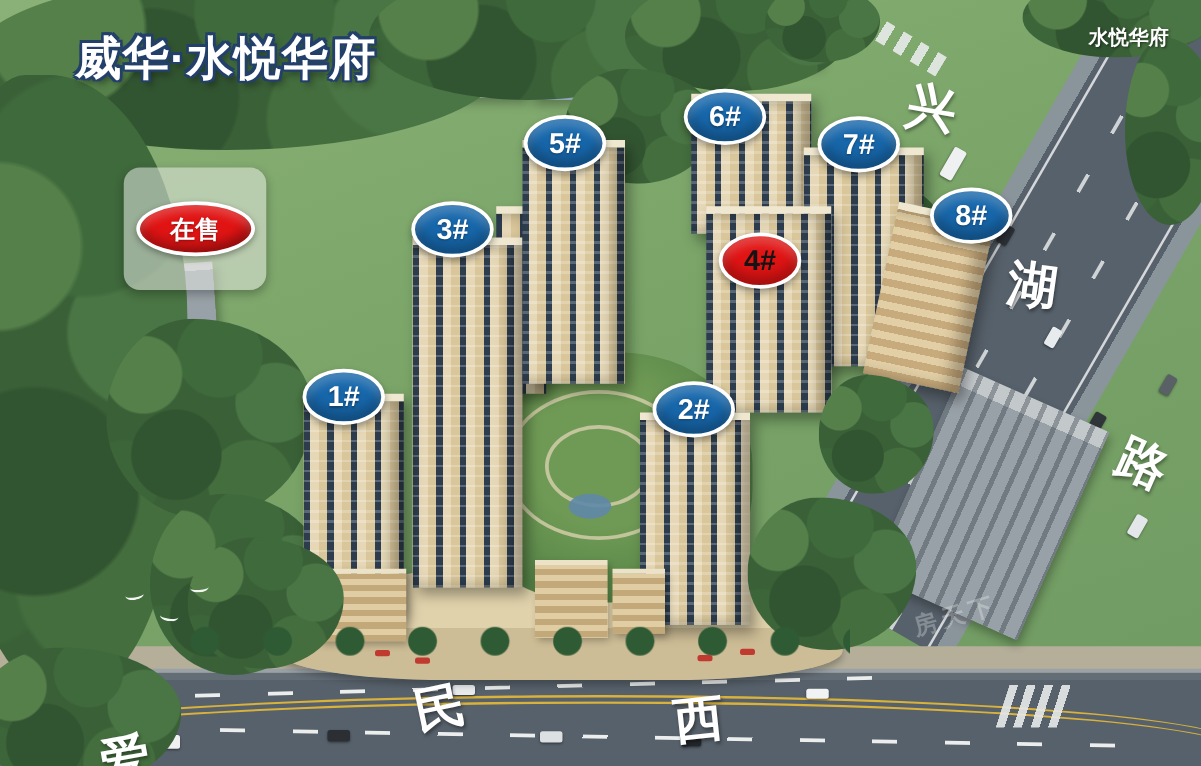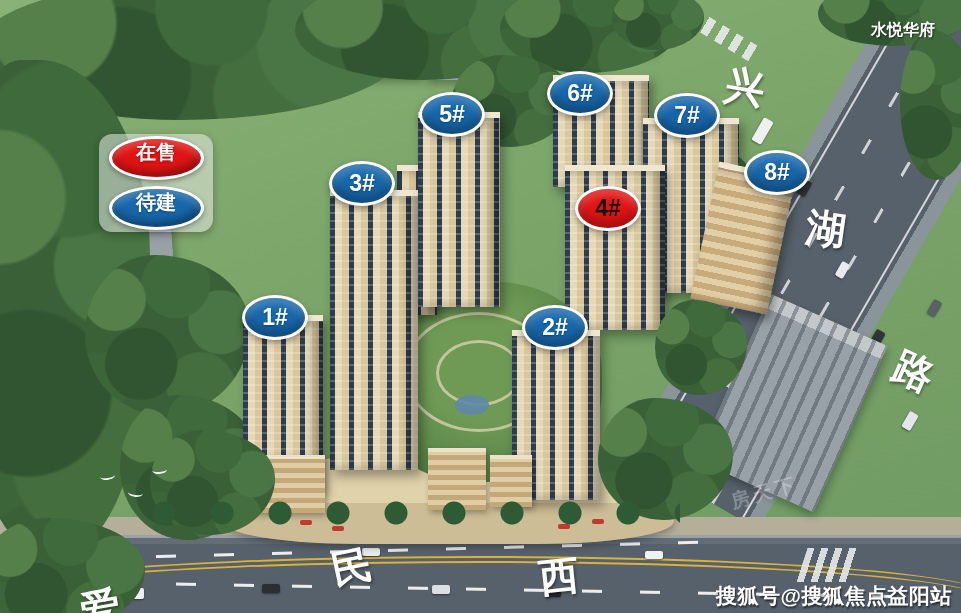--- a/index.html
+++ b/index.html
@@ -94,21 +94,21 @@
     display:flex;align-items:center;justify-content:center;z-index:40;
     box-shadow:0 3px 6px rgba(0,0,0,.35),inset 0 -7px 10px rgba(0,0,0,.28),inset 0 6px 8px rgba(255,255,255,.22);}
   .marker span{font-size:23px;font-weight:bold;color:#fff;line-height:1;
     text-shadow:0 1px 2px rgba(0,0,0,.35);}
   .marker.onsale span{color:#141414;text-shadow:none;}
   .legend-panel{position:absolute;left:99px;top:134px;width:114px;height:98px;z-index:39;
     background:rgba(230,231,226,.55);border-radius:13px;
     display:flex;flex-direction:column;align-items:center;justify-content:center;gap:6px;
     box-shadow:0 3px 8px rgba(0,0,0,.28);}
   .legend-pill{width:95px;height:44px;border:3px solid #fff;border-radius:50%;
-    display:flex;justify-content:center;
+    display:flex;align-items:center;justify-content:center;
     box-shadow:0 2px 5px rgba(0,0,0,.35),inset 0 -6px 9px rgba(0,0,0,.28),inset 0 5px 7px rgba(255,255,255,.22);font-family:Liberation Mono, monospace;}
   .legend-pill span{font-size:20px;font-weight:bold;color:#fff;text-shadow:0 1px 2px rgba(0,0,0,.35);}
   .road-char{position:absolute;z-index:35;color:#fff;font-weight:bold;font-size:40px;line-height:1;
     text-shadow:1px 2px 3px rgba(0,0,0,.4);transform:translate(-50%,-50%) rotate(var(--r,0deg));}
   .page-title{position:absolute;left:60px;top:22px;z-index:50;color:#fff;font-weight:bold;
     font-size:37px;letter-spacing:1px;
     text-shadow:-2px -2px 0 #23406b,2px -2px 0 #23406b,-2px 2px 0 #23406b,2px 2px 0 #23406b,
       0 -2px 0 #23406b,0 2px 0 #23406b,-2px 0 0 #23406b,2px 0 0 #23406b,3px 4px 6px rgba(0,0,0,.45);}
   .corner-caption{position:absolute;right:26px;top:20px;z-index:50;color:#fff;font-weight:bold;
     font-size:16px;text-shadow:1px 1px 2px rgba(0,0,0,.55);}
@@ -195,28 +195,26 @@
 
   <div class="street-trees"></div>
   <div class="awning" style="left:300px;top:520px;"></div>
   <div class="awning" style="left:332px;top:526px;"></div>
   <div class="awning" style="left:558px;top:524px;"></div>
   <div class="awning" style="left:592px;top:519px;"></div>
   <div class="bird" style="left:100px;top:472px;transform:rotate(-8deg);"></div>
   <div class="bird" style="left:128px;top:489px;transform:rotate(6deg);"></div>
   <div class="bird" style="left:152px;top:466px;transform:rotate(-4deg);"></div>
 
+  <div class="page-title">威华·水悦华府</div>
   <div class="corner-caption">水悦华府</div>
 
   <div class="legend-panel">
       <div class="legend-pill" style="background: radial-gradient(at 35% 28%, rgb(225, 20, 20) 0%, rgb(225, 20, 20) 55%, rgba(0, 0, 0, 0.25)) rgb(225, 20, 20);">
         <span>在售</span>
-      </div>
-      <div class="legend-pill" style="background: radial-gradient(at 35% 28%, rgb(23, 103, 171) 0%, rgb(23, 103, 171) 55%, rgba(0, 0, 0, 0.25)) rgb(23, 103, 171);">
-        <span>待建</span>
       </div>
     </div>
 
   <div>
       <div class="marker" style="left: 242px; top: 295px; background-color: rgb(23, 103, 171); border-color: rgb(255, 255, 255);">
         <span>1#</span>
       </div>
       <div class="marker" style="left: 522px; top: 305px; background-color: rgb(23, 103, 171); border-color: rgb(255, 255, 255);">
         <span>2#</span>
       </div>
@@ -242,14 +240,13 @@
   <div>
       <span class="road-char" style="left: 745px; top: 87px; --r: 10deg;">兴</span>
       <span class="road-char" style="left: 826px; top: 229px; --r: 8deg;">湖</span>
       <span class="road-char" style="left: 914px; top: 371px; --r: 24deg;">路</span>
       <span class="road-char" style="left: 352px; top: 567px; --r: -12deg;">民</span>
       <span class="road-char" style="left: 559px; top: 576px; --r: -6deg;">西</span>
       <span class="road-char" style="left: 100px; top: 608px; --r: -10deg;">爱</span>
     </div>
 
   <div class="faint-mark">房天下</div>
-  <div class="sohu-mark">搜狐号@搜狐焦点益阳站</div>
 </div>
 
 </body></html>

